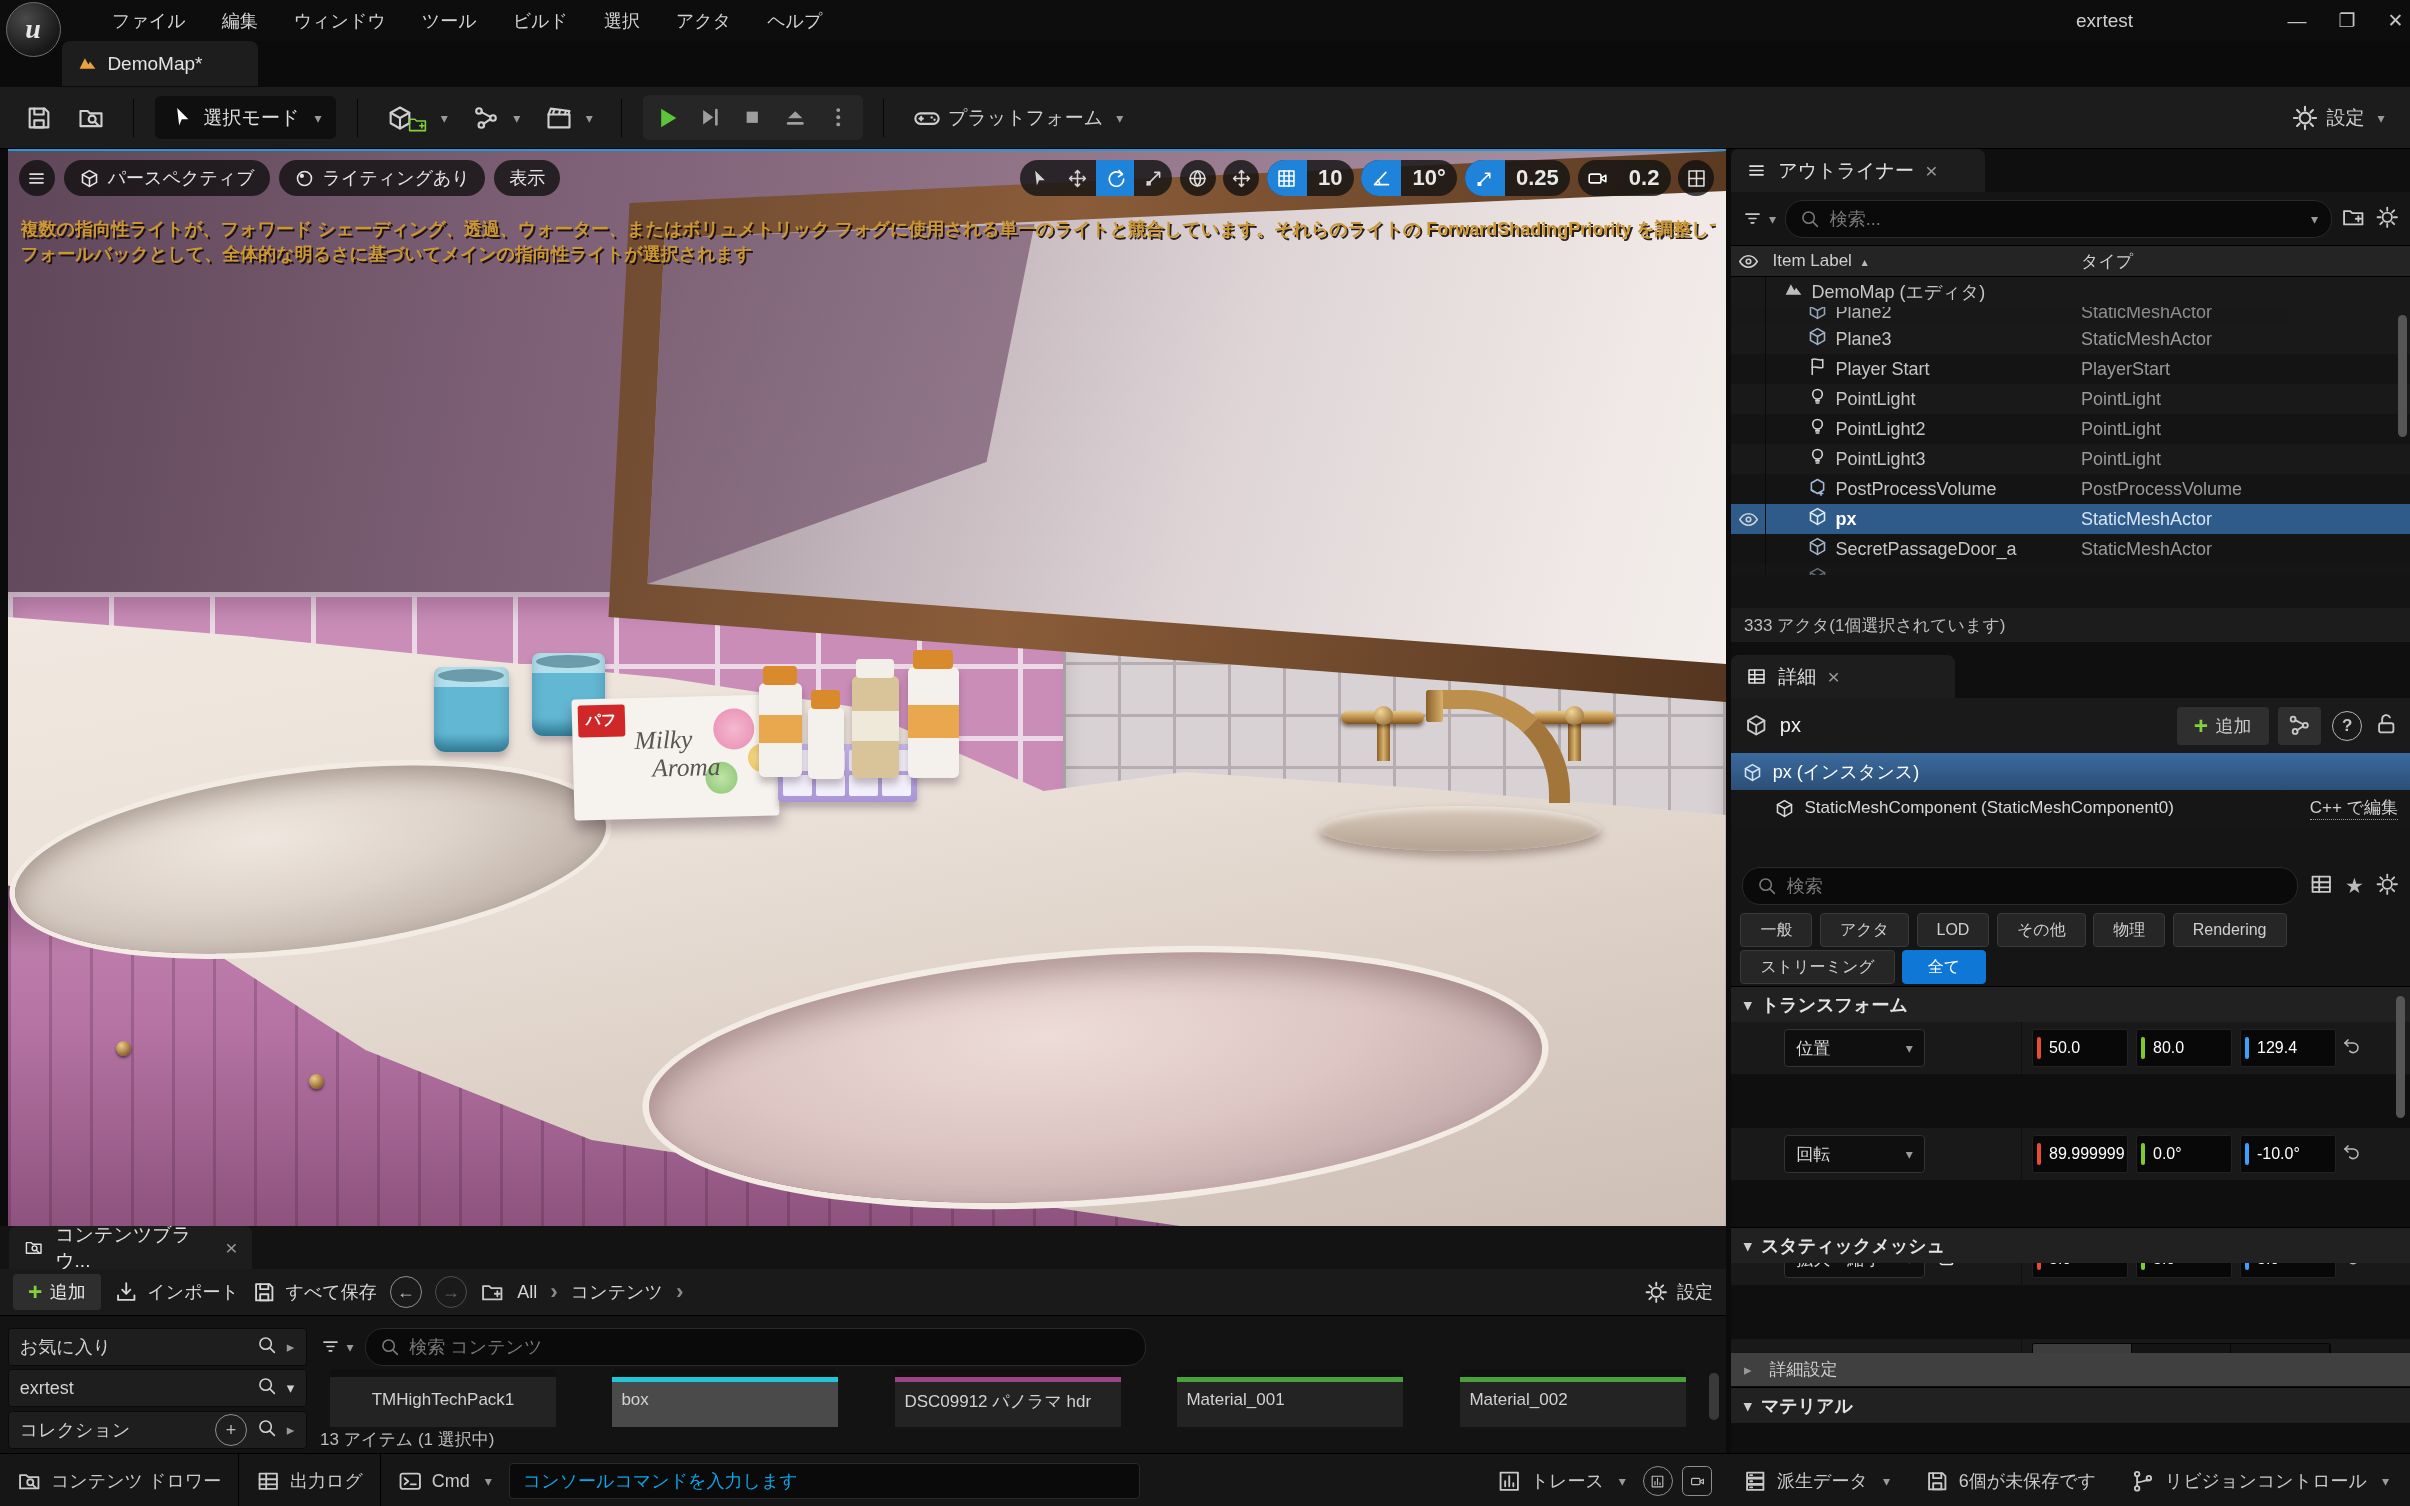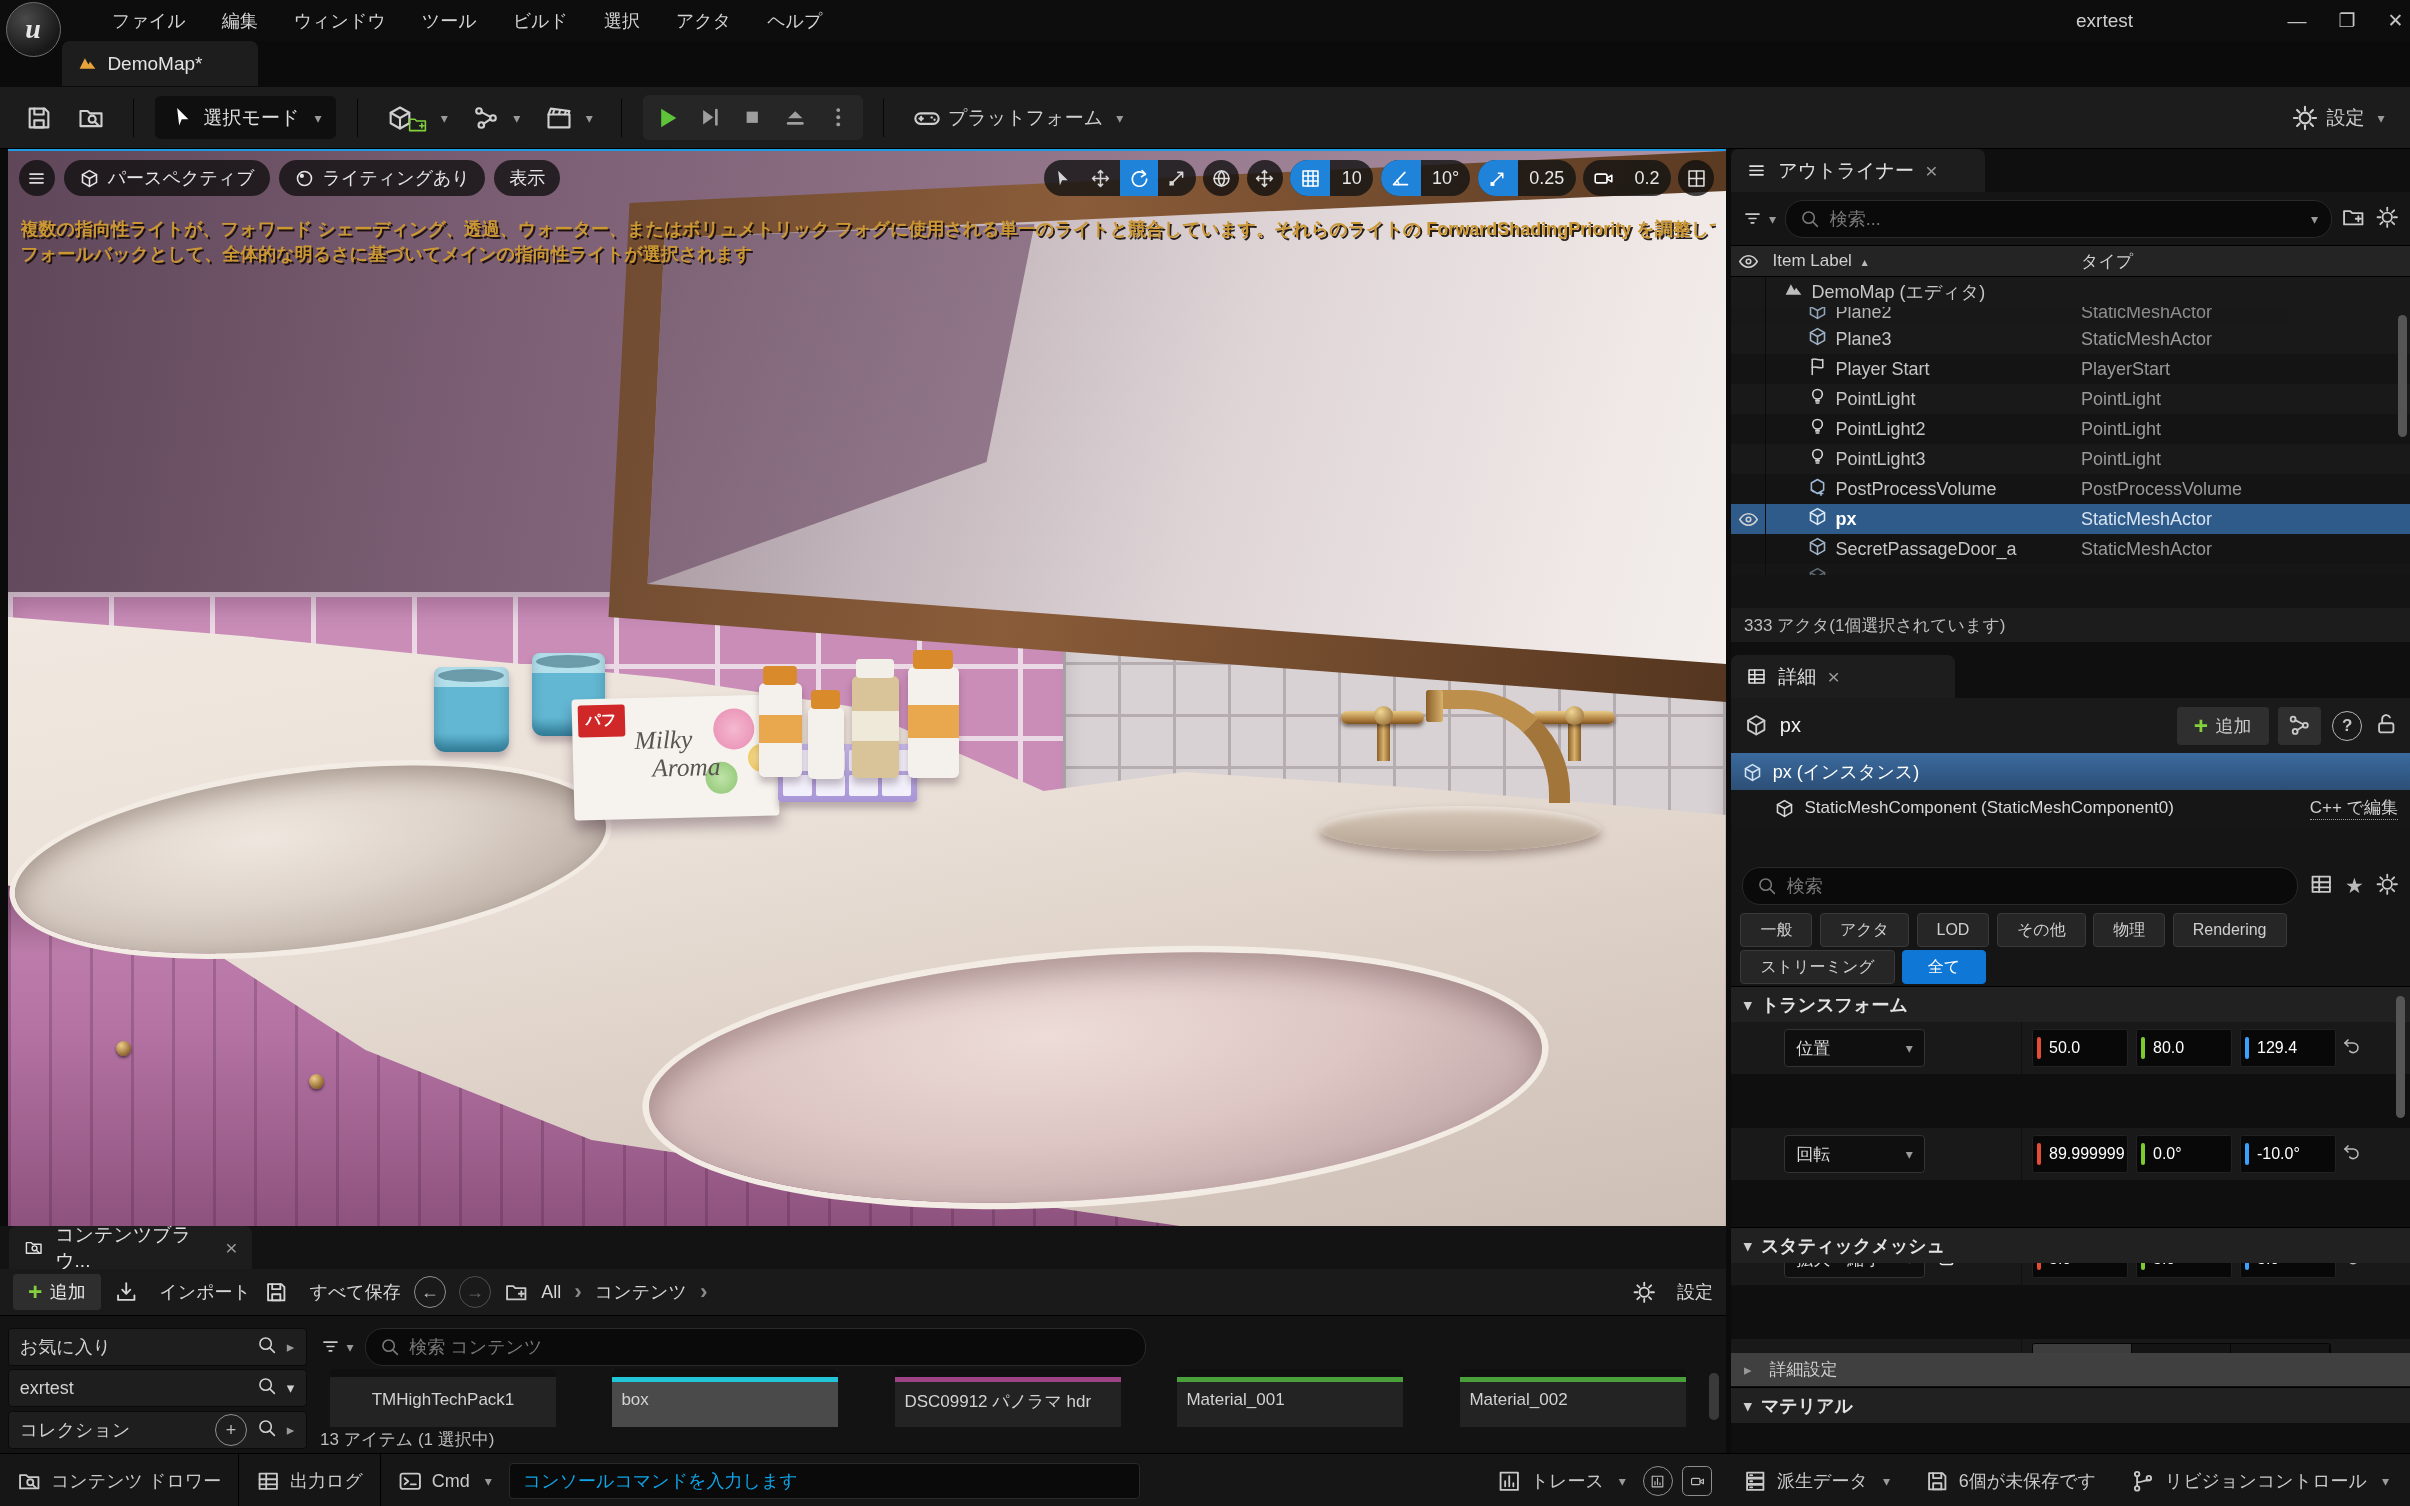--- a/index.html
+++ b/index.html
@@ -92,21 +92,21 @@
   .vp-tl{position:absolute;left:11.3px;top:9.4px;display:flex;gap:9.4px;z-index:10;}
   .vp-pill{height:36px;border-radius:19px;background:rgba(14,14,14,.78);display:flex;align-items:center;gap:7.5px;padding:0 15px;font-size:18px;color:#e6e6e6;}
   .vp-circle{width:36px;height:36px;border-radius:50%;background:rgba(14,14,14,.78);display:flex;align-items:center;justify-content:center;color:#dcdcdc;}
   .vp-tr{position:absolute;right:11.3px;top:9.4px;display:flex;gap:7.5px;z-index:10;align-items:center;}
   .seg-group{display:flex;border-radius:18px;overflow:hidden;background:rgba(20,20,20,.82);}
   .seg{width:38px;height:36px;display:flex;align-items:center;justify-content:center;color:#d5d5d5;}
   .seg.on{background:#1f83d9;color:#fff;}
   .snap-pill{display:flex;border-radius:18px;overflow:hidden;background:rgba(20,20,20,.82);height:36px;}
   .snap-pill .icpart{width:40px;display:flex;align-items:center;justify-content:center;color:#fff;}
   .snap-pill .icpart.on{background:#1f83d9;}
-  .snap-pill .val{display:flex;align-items:center;padding:0 11.3px;color:#e8e8e8;font-size:18px;}
+  .snap-pill .val{display:flex;align-items:center;padding:0 11.3px;color:#e8e8e8;font-size:22px;font-weight:bold;}
 
   
   .right-col{left:1731px;top:149px;width:680px;height:1304px;background:#0f0f0f;overflow:hidden;}
   .rtab{position:absolute;height:43px;background:#1d1d1d;border-radius:7.5px 7.5px 0 0;display:flex;align-items:center;gap:11.3px;padding:0 15px;box-sizing:border-box;font-size:19px;color:#e0e0e0;}
   .panel-row{position:absolute;left:0;width:680px;box-sizing:border-box;}
   .search-pill{height:36px;border-radius:18px;background:#0a0a0a;display:flex;align-items:center;gap:9.4px;padding:0 13px;flex:1;color:#787878;font-size:18px;border:0.9px solid #2a2a2a;}
   .ol-header{background:#242424;border-top:0.9px solid #000;border-bottom:0.9px solid #000;display:flex;align-items:center;font-size:17px;color:#cfcfcf;}
   .ol-list{background:#141414;}
   .ol-row{position:relative;height:30px;display:flex;align-items:center;font-size:18px;color:#c6c6c6;}
   .ol-row:nth-child(odd){background:#191919;}
@@ -128,21 +128,21 @@
   .vbox i{display:block;width:4.7px;height:22.6px;margin:0 7.5px 0 3.8px;border-radius:1.9px;}
   .undo{position:absolute;left:610px;color:#b9b9b9;}
   .mob-seg{position:absolute;left:301px;display:flex;border:0.9px solid #060606;border-radius:2.8px;overflow:hidden;}
   .mob-seg span{width:98px;height:36px;display:flex;align-items:center;justify-content:center;font-size:16px;white-space:nowrap;overflow:hidden;background:#141414;color:#9a9a9a;border-right:0.9px solid #060606;}
   .mob-seg span.on{background:#3d3d3d;color:#fff;}
   .scrollpill{position:absolute;width:9.4px;border-radius:4.7px;background:#555;}
 
   
   .cbrowser{left:0;top:1226px;width:1726px;height:227px;background:#131313;overflow:hidden;}
   .cb-toolbar{position:absolute;left:0;top:43px;width:100%;height:47px;background:#1a1a1a;border-bottom:0.9px solid #000;display:flex;align-items:center;gap:13px;padding:0 13px;box-sizing:border-box;font-size:18px;}
-  .cb-btn{display:flex;align-items:center;gap:21px;color:#d6d6d6;}
+  .cb-btn{display:flex;align-items:center;gap:9px;color:#d6d6d6;}
   .addbtn{background:#2e2e2e;border-radius:3.8px;height:36px;display:flex;align-items:center;gap:7.5px;padding:0 15px;font-size:18px;color:#e6e6e6;}
   .circ{width:30px;height:30px;border-radius:50%;border:1.9px solid #8e8e8e;display:flex;align-items:center;justify-content:center;color:#bdbdbd;}
   .cb-side-row{position:absolute;left:7.5px;width:299px;height:38px;background:#1e1e1e;border:0.9px solid #0a0a0a;border-radius:3.8px;display:flex;align-items:center;gap:9.4px;padding:0 11.3px;box-sizing:border-box;font-size:18px;color:#d2d2d2;}
   .tile{position:absolute;top:0;width:226px;height:66px;background:#232323;border-radius:2.8px;overflow:hidden;}
   .tile .tsliver{height:7.5px;background:#101010;}
   .tile .tbar{height:5.6px;}
   .tile .tname{padding:7.5px 9.4px 0 9.4px;font-size:17px;color:#d2d2d2;white-space:nowrap;overflow:hidden;}
   .tile.sel{background:#4a4a4a;}
 
   

